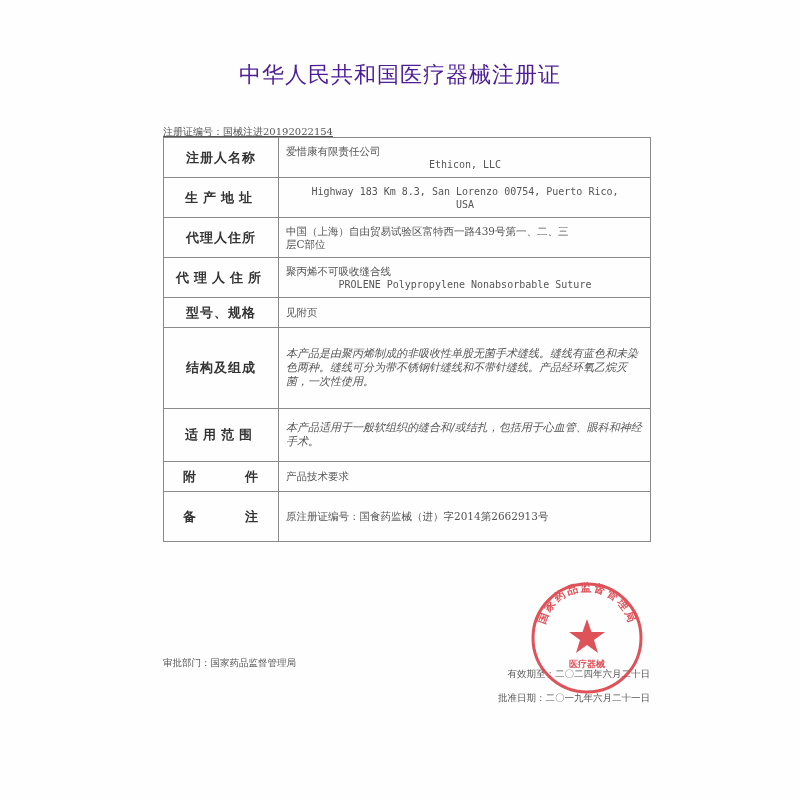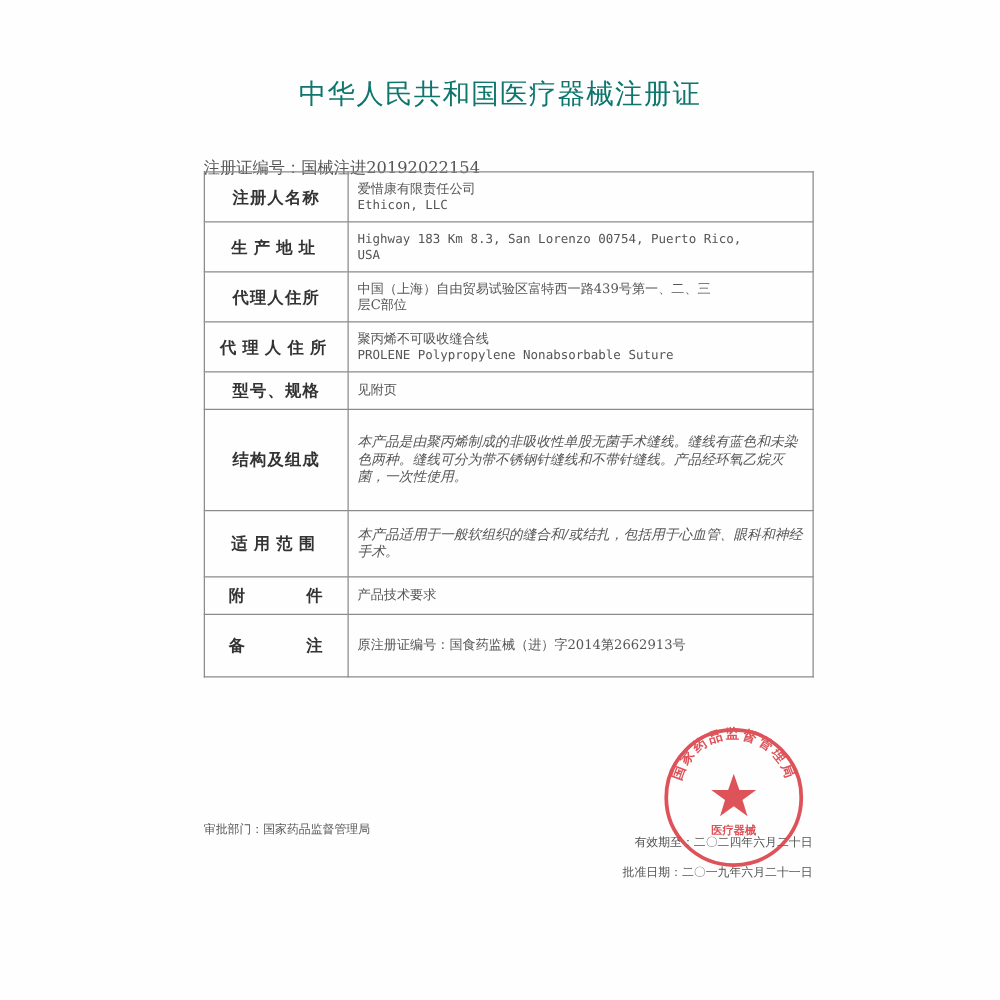--- a/index.html
+++ b/index.html
@@ -22,29 +22,30 @@
       background: #fefefe;
     }
     .doc-title {
       position: absolute;
       left: 0;
       width: 800px;
       top: 60px;
       text-align: center;
       font-size: 22px;
       letter-spacing: 1px;
-      color: #0f766e;
+      color: #4c1d95;
       font-family: "DejaVu Sans", "Liberation Sans", sans-serif;
     }
     .cert-no {
       position: absolute;
       left: 163px;
       top: 125px;
-      font-size: 13px;
-      color: #555;
+      font-size: 10px;
+      color: #555;
+      text-decoration: underline;
       white-space: nowrap;
       font-family: "DejaVu Serif", serif;
     }
     table.reg {
       position: absolute;
       left: 163px;
       top: 137px;
       width: 488px;
       border-collapse: collapse;
       table-layout: fixed;
@@ -76,20 +77,21 @@
     td.value {
       padding: 2px 6px 2px 7px !important;
       font-size: 10.5px;
       line-height: 13px;
       color: #555;
     }
     td.value .mono {
       font-family: "DejaVu Sans Mono", "Liberation Mono", monospace;
       font-size: 10px;
       display: block;
+      text-align: center;
     }
     td.value .cn {
       font-family: "DejaVu Serif", serif;
       display: block;
     }
     td.value.para {
       font-size: 11px;
       line-height: 14px;
       font-style: italic;
     }

